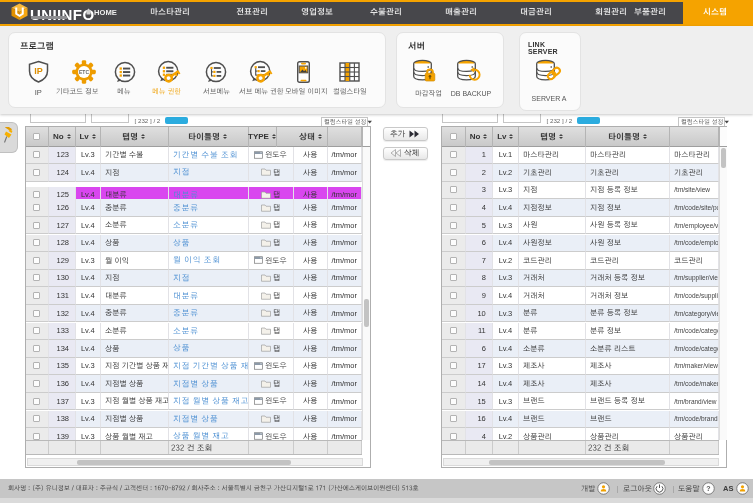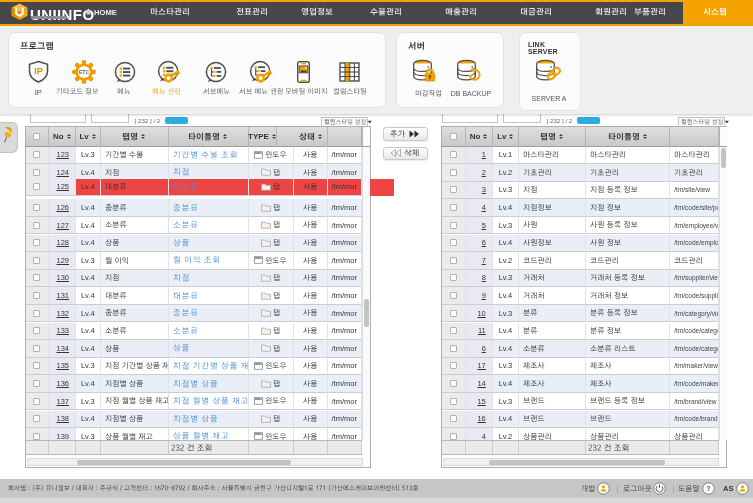--- a/index.html
+++ b/index.html
@@ -8,21 +8,21 @@
 .navlat { position:absolute; font-size:8px; font-weight:bold; color:#e6e6e6; }
 .panel { position:absolute; background:#fbfbfb; border:1px solid #e3e3e3; border-radius:7px; }
 .fin { position:absolute; background:#fff; border:1px solid #c5c5c5; }
 .fbtn { position:absolute; background:#2bacdf; border-radius:2px; }
 .tbl { position:absolute; border:1px solid #aeaeae; background:#fff; }
 .thead { position:absolute; left:0; top:0; height:20px; background:linear-gradient(#dfdfdf,#c9c9c9); border-bottom:1px solid #9e9e9e; }
 .th { position:absolute; top:0; height:20px; display:flex; align-items:center; justify-content:center; border-right:1px solid #b4b4b4; font-size:8px; color:#333; font-weight:bold; }
 .row { position:absolute; left:0; display:flex; }
 .cell { height:100%; border-right:1px solid #e2e2e6; border-bottom:1px solid #ccc; font-size:7.5px; color:#333; display:flex; align-items:center; overflow:hidden; white-space:nowrap; }
 .cb { background:#ebebeb; justify-content:center; }
-.no { background:#e9e9f3; justify-content:flex-end; padding-right:6px;text-decoration:underline; }
+.no { background:#e9e9f3; justify-content:flex-end; padding-right:6px; }
 .lv { justify-content:center; }
 .nm { padding-left:4px; }
 .ctr { justify-content:center; }
 .chk { width:7px; height:7px; border:1px solid #b3b3b3; background:#fdfdfd; border-radius:1px; flex:none; }
 .tfoot { position:absolute; left:0; background:#eaeaea; border-top:1px solid #b9b9b9; border-bottom:1px solid #b9b9b9; }
 .hscroll { position:absolute; height:8px; background:#f0f0f0; border:1px solid #dadada; }
 .hthumb { position:absolute; top:1px; height:5px; background:#c3c3c3; border-radius:2px; }
 .vscroll { position:absolute; width:8px; background:#fafafa; border-left:1px solid #ddd; }
 .vthumb { position:absolute; left:1px; width:5px; background:#c3c3c3; border-radius:2px; }
 .midbtn { position:absolute; left:382.5px; width:45px; height:13.5px; background:linear-gradient(#ffffff,#e8e8e8); border:1px solid #c9c9c9; border-radius:3px; display:flex; align-items:center; justify-content:center; box-shadow:0 1px 1px rgba(0,0,0,0.08); }
@@ -602,21 +602,21 @@
       <div class="cell ctr" style="width:33.5px">
         <svg class="kt" width="14.41" height="7.50" style="">
           <g fill="#333" transform="translate(0,6.15) scale(0.00732422)">
             <use href="#rc0ac" x="0"></use>
             <use href="#rc6a9" x="984"></use>
           </g>
         </svg>
       </div>
       <div class="cell nm" style="width:34px">/tm/mor</div>
     </div>
-    <div class="row" style="top:52px;height:17.6px;width:368px;background:#ef4444">
+    <div class="row" style="top:60px;height:17.6px;width:336px;background:#d946ef">
       <div class="cell cb" style="width:23.5px">
         <span class="chk"></span>
       </div>
       <div class="cell no" style="width:27px">125</div>
       <div class="cell lv" style="width:24.5px">Lv.4</div>
       <div class="cell nm" style="width:68px">
         <svg class="kt" width="21.62" height="7.50" style="">
           <g fill="#333" transform="translate(0,6.15) scale(0.00732422)">
             <use href="#rb300" x="0"></use>
             <use href="#rbd84" x="984"></use>

